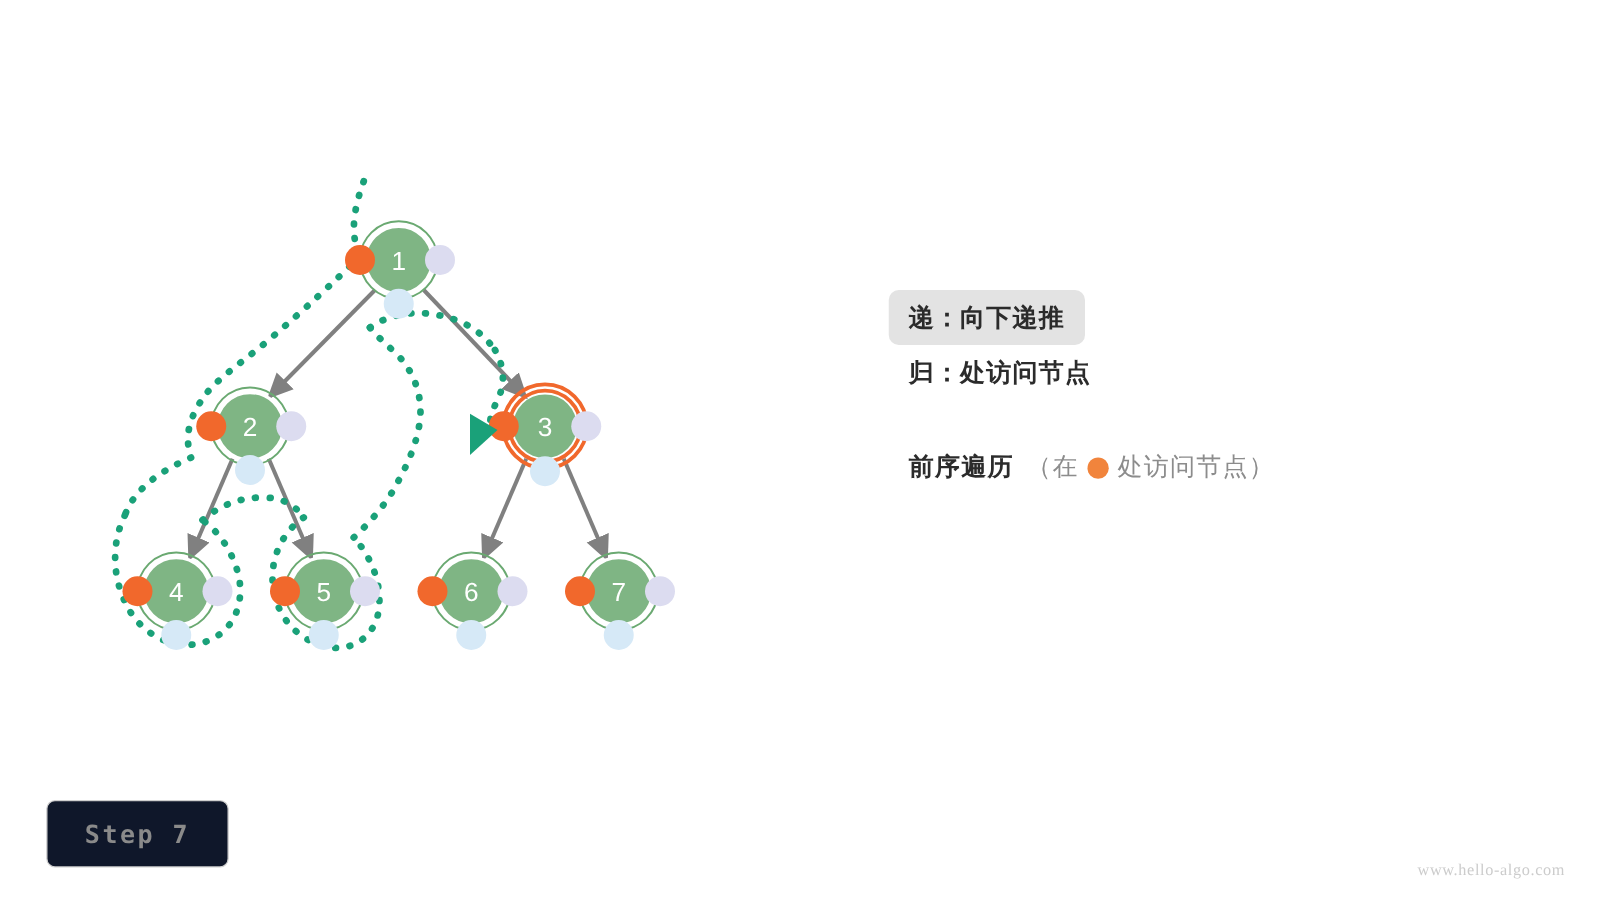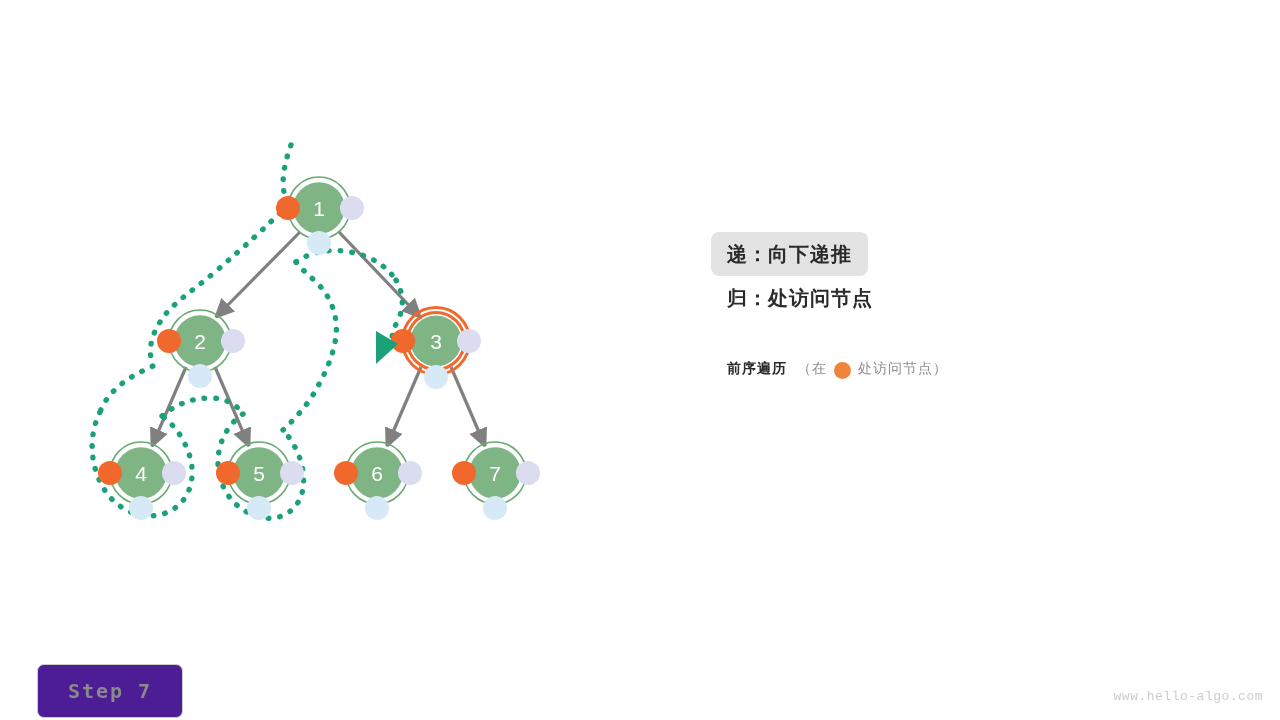--- a/index.html
+++ b/index.html
@@ -59,21 +59,21 @@
     width: max-content;
   }
 
   .order-block {
     position: absolute;
     left: 727px;
     top: 360px;
     width: 520px;
   }
   .order-title {
-    font-size: 14px;
+    font-size: 20px;
     color: #3b3b3b;
     display: flex;
     align-items: center;
     white-space: nowrap;
   }
   .order-title .strong {
     font-weight: bold;
     color: #2b2b2b;
     letter-spacing: 1px;
   }
@@ -108,38 +108,37 @@
 
   
   .step-badge {
     position: absolute;
     left: 37px;
     top: 640px;
     width: 144px;
     height: 52px;
     border: 1px solid #cfcfcf;
     border-radius: 7px;
-    background: #4c1d95;
+    background: #0f172a;
     display: flex;
     align-items: center;
     justify-content: center;
     font-family: "DejaVu Sans Mono", "Liberation Mono", monospace;
     font-size: 20px;
     font-weight: bold;
     color: #8a8a8a;
     letter-spacing: 2px;
-    margin-top: 24px;
   }
 
   
   .watermark {
     position: absolute;
-    right: 17px;
+    right: 28px;
     bottom: 16px;
-    font-family: Liberation Mono, monospace;
+    font-family: Liberation Serif, serif;
     font-size: 13px;
     color: #cccccc;
     letter-spacing: 0.5px;
   }
 
   .node-label {
     font-family: "Liberation Sans", "DejaVu Sans", sans-serif;
     font-size: 21px;
     fill: #ffffff;
   }

